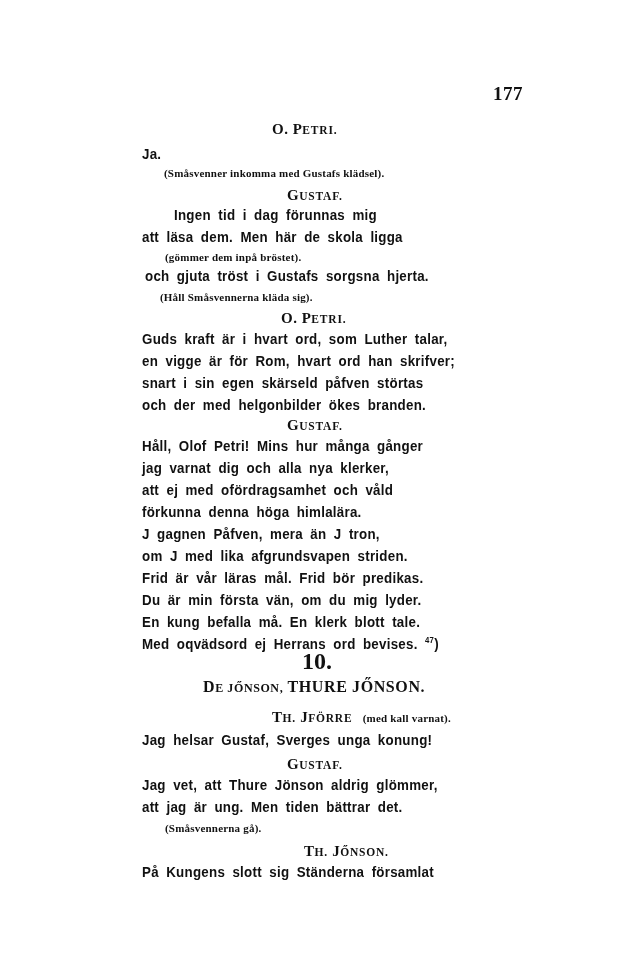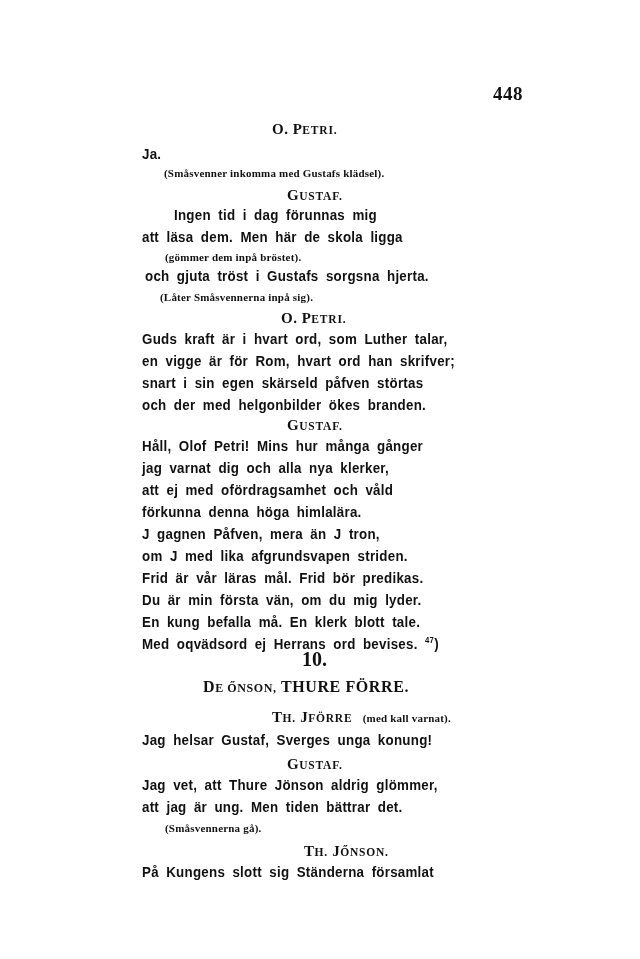--- a/index.html
+++ b/index.html
@@ -54,21 +54,21 @@
       font-weight: bold;
       font-size: 11px;
       letter-spacing: 0.2px;
     }
     .scene-number {
       position: absolute;
       left: 302px;
       top: 648px;
       font-family: "Liberation Serif", "DejaVu Serif", serif;
       font-weight: bold;
-      font-size: 20px;
+      font-size: 24px;
     }
     .scene-heading {
       position: absolute;
       left: 203px;
       top: 678px;
       font-family: "Liberation Serif", "DejaVu Serif", serif;
       font-weight: bold;
       font-size: 16px;
       letter-spacing: 0.6px;
       white-space: nowrap;
@@ -82,40 +82,40 @@
     .footnote-ref {
       font-size: 9px;
       vertical-align: super;
     }
   </style>
 </head>
 <body>
 
 <div>
 
-  <div class="page-number">448</div>
+  <div class="page-number">177</div>
 
   <div class="speaker" style="left:272px; top:121px;">
     <span>O.</span>
     <span>P</span><span class="sc">ETRI.</span>
   </div>
 
   <div class="line" style="left:142px; top:145px;">Ja.</div>
 
   <div class="stage" style="left:164px; top:167px;">(Småsvenner inkomma med Gustafs klädsel).</div>
 
   <div class="speaker" style="left:287px; top:187px;">
     <span>G</span><span class="sc">USTAF.</span>
   </div>
 
   <div class="line" style="left:174px; top:206px;">Ingen tid i dag förunnas mig</div>
   <div class="line" style="left:142px; top:228px;">att läsa dem.  Men här de skola ligga</div>
   <div class="stage" style="left:165px; top:251px;">(gömmer dem inpå bröstet).</div>
   <div class="line" style="left:145px; top:267px;">och gjuta tröst i Gustafs sorgsna hjerta.</div>
-  <div class="stage" style="left:160px; top:291px;">(Låter Småsvennerna inpå sig).</div>
+  <div class="stage" style="left:160px; top:291px;">(Håll Småsvennerna kläda sig).</div>
 
   <div class="speaker" style="left:281px; top:310px;">
     <span>O.</span>
     <span>P</span><span class="sc">ETRI.</span>
   </div>
 
   <div class="line" style="left:142px; top:330px;">Guds kraft är i hvart ord, som Luther talar,</div>
   <div class="line" style="left:142px; top:352px;">en vigge är för Rom, hvart ord han skrifver;</div>
   <div class="line" style="left:142px; top:374px;">snart i sin egen skärseld påfven störtas</div>
   <div class="line" style="left:142px; top:396px;">och der med helgonbilder ökes branden.</div>
@@ -133,22 +133,22 @@
   <div class="line" style="left:142px; top:569px;">Frid är vår läras mål.  Frid bör predikas.</div>
   <div class="line" style="left:142px; top:591px;">Du är min första vän, om du mig lyder.</div>
   <div class="line" style="left:142px; top:613px;">En kung befalla må.  En klerk blott tale.</div>
   <div class="line" style="left:142px; top:635px;">
     <span>Med oqvädsord ej Herrans ord bevises.</span>
     <span class="footnote-ref">47</span><span>)</span>
   </div>
 
   <div class="scene-number">10.</div>
   <div class="scene-heading">
-    <span>D</span><span class="sc">E ŐNSON,</span>
-    <span>THURE FÖRRE.</span>
+    <span>D</span><span class="sc">E JŐNSON,</span>
+    <span>THURE JŐNSON.</span>
   </div>
 
   <div class="speaker" style="left:272px; top:709px;">
     <span>T</span><span class="sc">H.</span>
     <span>J</span><span class="sc">FÖRRE</span>
     <span class="speaker-inline-note">(med kall varnat).</span>
   </div>
 
   <div class="line" style="left:142px; top:731px;">Jag helsar Gustaf, Sverges unga konung!</div>
 

